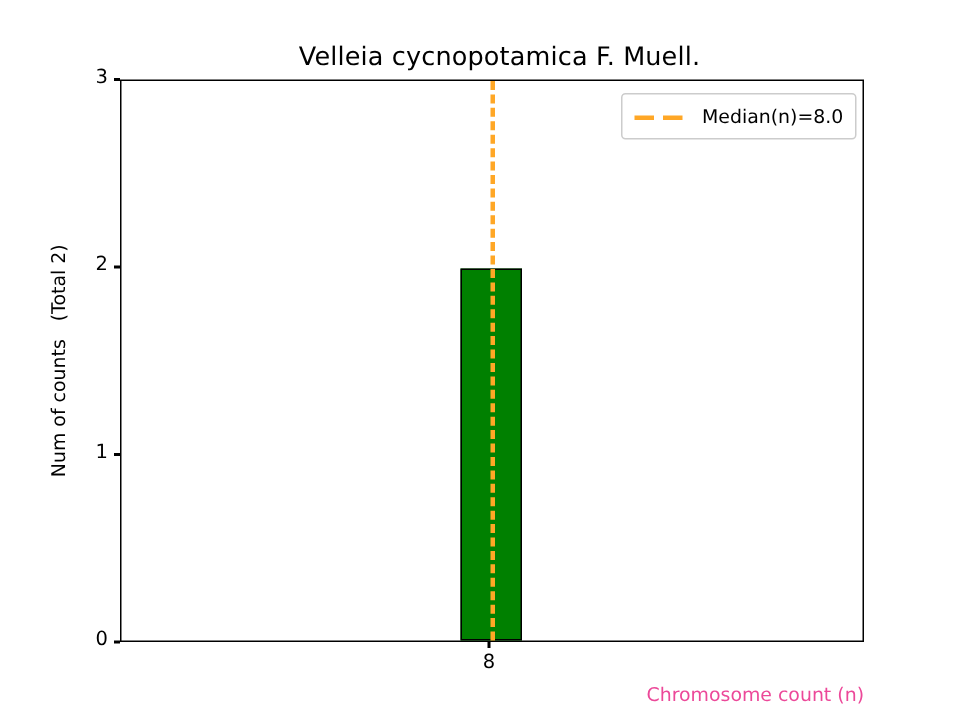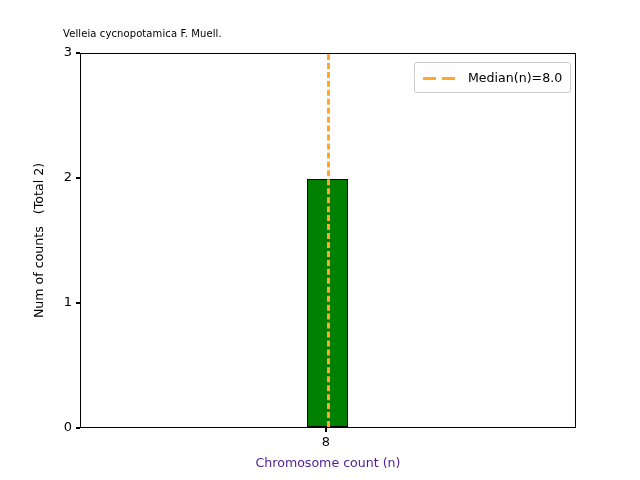--- a/index.html
+++ b/index.html
@@ -12,24 +12,25 @@
     width: 640px;
     height: 480px;
     background: #ffffff;
     font-family: "DejaVu Sans", sans-serif;
     overflow: hidden;
   }
 
   
   #chart-title {
     position: absolute;
-    left: 63px;
+    left: 85px;
     top: 28px;
     width: 496px;
-    font-size: 10px;
+    text-align: center;
+    font-size: 17px;
     color: #000000;
     letter-spacing: 0.1px;
     white-space: nowrap;
   }
 
   
   #plot-area {
     position: absolute;
     left: 80px;
     top: 53px;
@@ -106,23 +107,23 @@
     color: #000000;
     white-space: nowrap;
   }
 
   
   #xlabel {
     position: absolute;
     left: 80px;
     top: 455px;
     width: 496px;
-    text-align: center;
+    text-align: right;
     font-size: 12.6px;
-    color: #4c1d95;
+    color: #ec4899;
     white-space: nowrap;
   }
   #ylabel {
     position: absolute;
     left: 0px;
     top: 0px;
     width: 375px;
     height: 18px;
     line-height: 18px;
     text-align: center;

